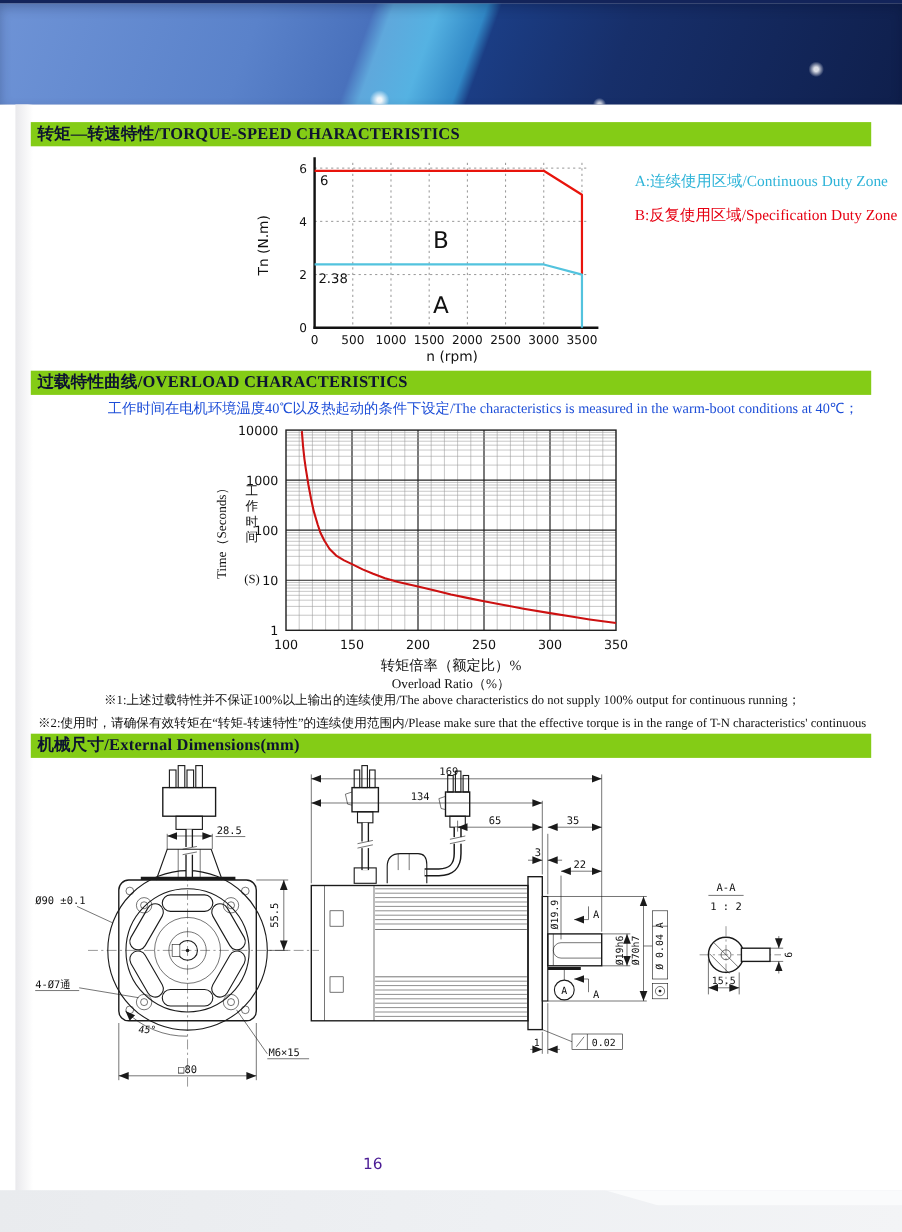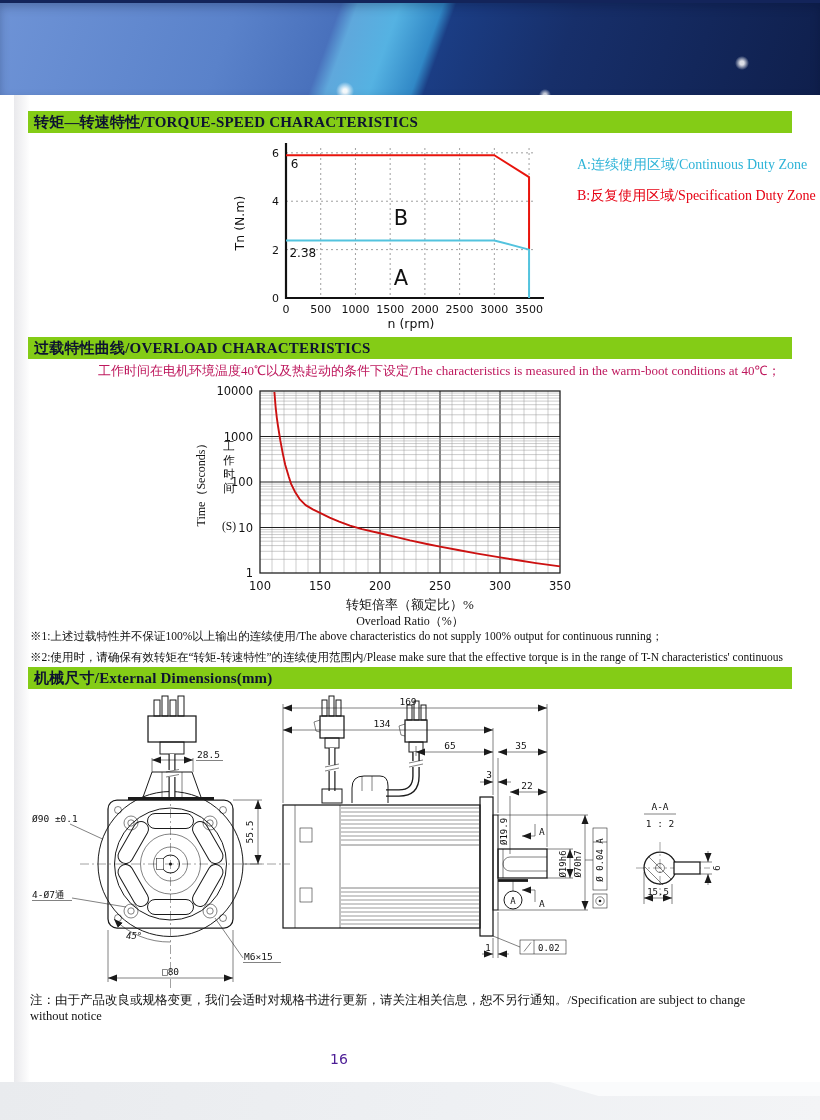--- a/index.html
+++ b/index.html
@@ -11,22 +11,22 @@
       radial-gradient(circle at 345px 88px, rgba(255,255,255,.95) 0 2px, rgba(255,255,255,0) 9px),
       radial-gradient(circle at 742px 60px, rgba(255,255,255,.85) 0 2px, rgba(255,255,255,0) 7px),
       radial-gradient(circle at 545px 92px, rgba(255,255,255,.8) 0 1.5px, rgba(255,255,255,0) 6px),
       linear-gradient(110deg,#6e93d6 0%,#5a82ca 28%,#4971bc 40%,#5fa8dc 42%,#55b2e2 47%,#3188c6 52%,#1b3d84 53.5%,#172f6a 68%,#0f1f4c 100%);
     box-shadow:inset 0 4px 10px rgba(5,10,40,.25);}
   .gutter{position:absolute;left:14px;top:95px;width:16px;height:990px;
     background:linear-gradient(to right,#e9e9ec,#f8f8f9 70%,rgba(255,255,255,0));}
   .sec-hdr{position:absolute;left:28px;width:764px;height:22px;background:#84cc16;color:#0d1330;
     font-weight:bold;font-size:15px;line-height:22px;padding-left:6px;box-sizing:border-box;letter-spacing:.2px;}
   #hdr1{top:111px;} #hdr2{top:337px;} #hdr3{top:667px;}
-  .sub{position:absolute;left:98px;top:361px;font-size:13px;color:#be185d;}
-  .note{position:absolute;left:30px;width:762px;font-size:11.5px;color:#111;}
+  .sub{position:absolute;left:98px;top:361px;font-size:13px;color:#1d4ed8;}
+  .note{position:absolute;left:30px;width:762px;text-align:center;font-size:11.5px;color:#111;}
   #note1{top:629px;} #note2{top:650px;}
   .legend{position:absolute;left:577px;top:156px;font-size:14px;}
   .legend-item{margin-bottom:13px;}
   
   #chart-tn{position:absolute;left:228px;top:140px;}
   #chart-ov{position:absolute;left:185px;top:381px;}
   text{fill:#111;font-family:"DejaVu Sans",sans-serif;}
   .ctk{font-size:11px;} .cax{font-size:12.5px;}
   .ctk2{font-size:11.5px;} .cax2{font-size:12px;font-family:"Liberation Serif",serif;}
   .ccjk{font-size:11.5px;font-family:"Liberation Serif",serif;}
@@ -429,17 +429,16 @@
     <text class="dts" x="628" y="206.5" text-anchor="middle">15.5</text>
     <line class="thin" x1="670" y1="174" x2="682" y2="174"></line>
     <line class="thin" x1="670" y1="186" x2="682" y2="186"></line>
     <line class="dim" x1="678" y1="163" x2="678" y2="174" marker-end="url(#aE)"></line>
     <line class="dim" x1="678" y1="186" x2="678" y2="197" marker-start="url(#aS)"></line>
     <text class="dts" transform="rotate(-90 687 180)" x="687" y="183" text-anchor="middle">6</text>
   </g>
 </svg>
 
 <div class="bnote">
-  <div><span>注：</span><span>由于产品改良或规格变更，我们会适时对规格书进行更新，请关注相关信息，恕不另行通知。/Specification are subject to change without notice</span></div>
 </div>
 
 <div class="pagenum">16</div>
 <div class="footband"></div>
 
 </body></html>

